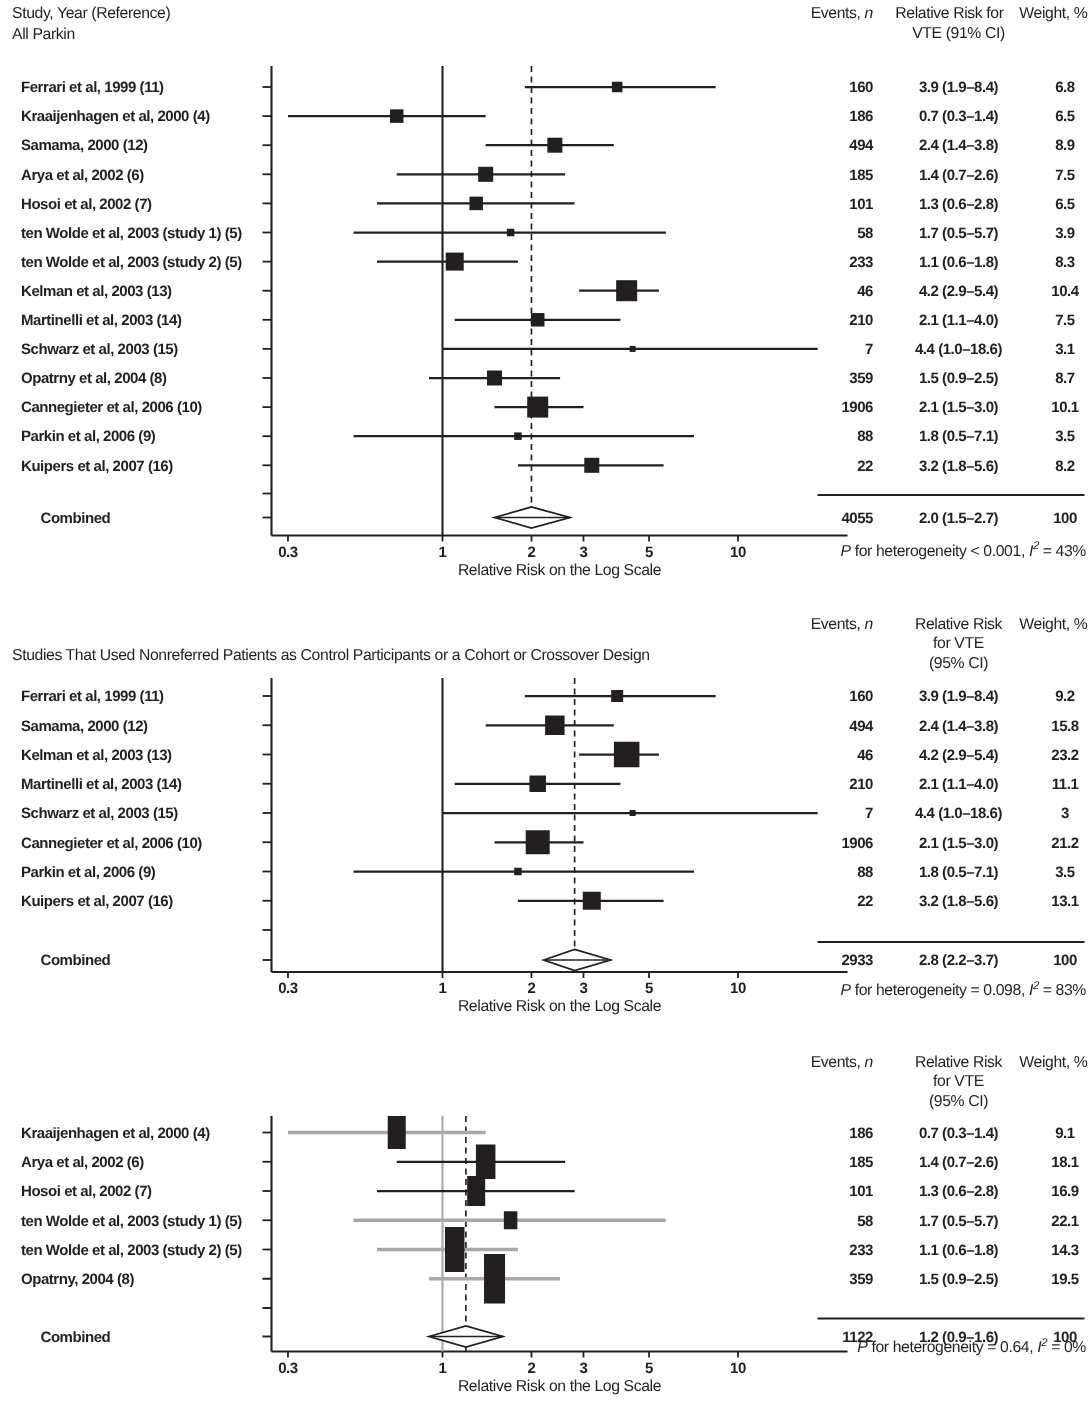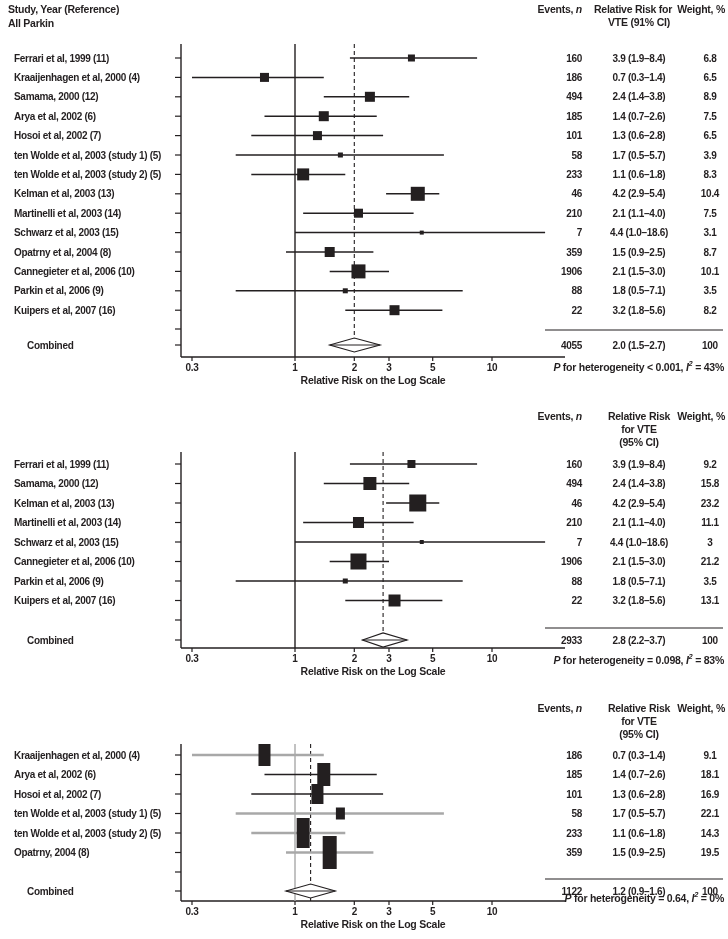--- a/index.html
+++ b/index.html
@@ -7,21 +7,21 @@
     position:relative;width:728px;height:939px;background:#ffffff;
     font-family:"Liberation Sans",sans-serif;overflow:hidden;
   }
   .canvas svg{position:absolute;left:0;top:0;}
   svg text{
     font-family:"Liberation Sans",sans-serif;font-weight:bold;
     fill:#231f20;font-size:10px;letter-spacing:-0.3px;
   }
   .txt{
     position:absolute;font-size:10.5px;letter-spacing:-0.25px;color:#231f20;
-    line-height:13px;white-space:nowrap;font-weight:bold;
+    line-height:13px;white-space:nowrap;font-weight:normal;
   }
   .ac{text-align:center}
   .ar{text-align:right}
   .it{font-style:italic}
   .txt sup{font-size:7.5px;font-style:italic;}
 </style>
 </head>
 <body>
 
 <div class="canvas">
@@ -303,20 +303,21 @@
   <div class="txt" style="left:8px;top:17px">All Parkin</div>
 
   <div class="txt ar" style="right:146px;top:3px;width:120px"><span>Events, </span><span class="it">n</span></div>
   <div class="txt ac" style="left:569px;top:3px;width:128px">Relative Risk for</div>
   <div class="txt ac" style="left:569px;top:16px;width:140px">VTE (91% CI)</div>
   <div class="txt ar" style="right:3px;top:3px;width:90px">Weight, %</div>
 
   <div class="txt ac" style="left:181px;top:374px;width:384px">Relative Risk on the Log Scale</div>
   <div class="txt ar" style="right:4px;top:357px;width:320px"><span class="it">P</span><span> for heterogeneity &lt; 0.001, </span><span class="it">I</span><sup>2</sup><span> = 43%</span></div>
 
+  <div class="txt" style="left:8px;top:431px">Studies That Used Nonreferred Patients as Control Participants or a Cohort or Crossover Design</div>
   <div class="txt ar" style="right:146px;top:410px;width:120px"><span>Events, </span><span class="it">n</span></div>
   <div class="txt ac" style="left:569px;top:410px;width:140px">Relative Risk</div>
   <div class="txt ac" style="left:569px;top:423px;width:140px">for VTE</div>
   <div class="txt ac" style="left:569px;top:436px;width:140px">(95% CI)</div>
   <div class="txt ar" style="right:3px;top:410px;width:90px">Weight, %</div>
 
   <div class="txt ac" style="left:181px;top:665px;width:384px">Relative Risk on the Log Scale</div>
   <div class="txt ar" style="right:4px;top:650px;width:320px"><span class="it">P</span><span> for heterogeneity = 0.098, </span><span class="it">I</span><sup>2</sup><span> = 83%</span></div>
 
   <div class="txt ar" style="right:146px;top:702px;width:120px"><span>Events, </span><span class="it">n</span></div>

